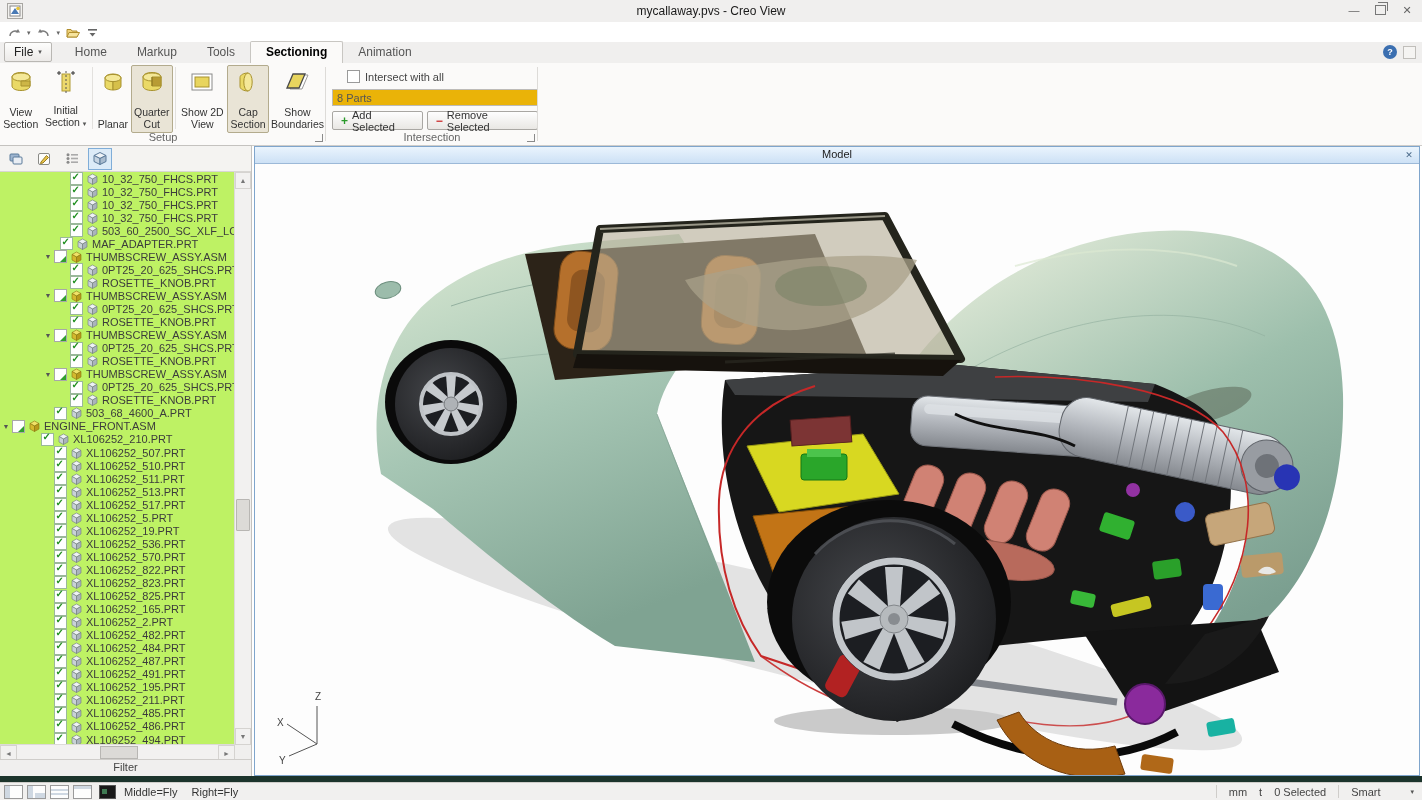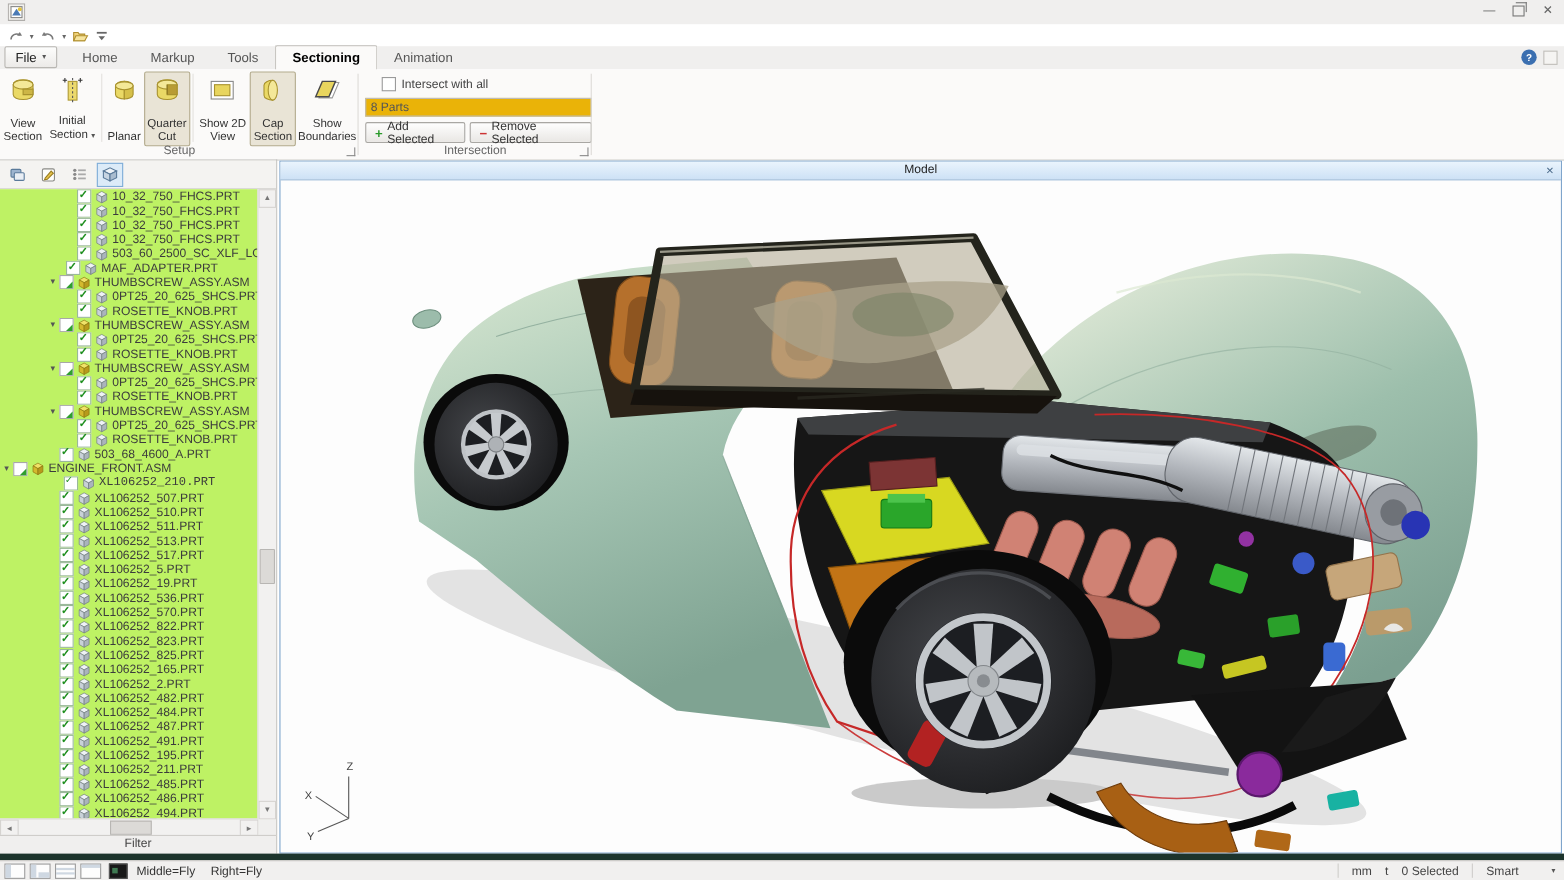--- a/index.html
+++ b/index.html
@@ -107,20 +107,21 @@
 </head>
 <body>
 
 <div class="titlebar">
   <svg class="appicon" viewBox="0 0 16 16">
     <rect x="0.5" y="0.5" width="15" height="15" fill="#f2f1ee" stroke="#a8a6a2"></rect>
     <rect x="3" y="3" width="10" height="10" fill="#fff" stroke="#888"></rect>
     <path d="M4 11 L8 5 L12 11 Z" fill="#4a7ab5"></path>
     <circle cx="11" cy="5.5" r="1.8" fill="#e3c23c"></circle>
   </svg>
+  <div class="apptitle">mycallaway.pvs - Creo View</div>
   <div class="winctl">
     <span class="wbtn">—</span>
     <span class="restore"></span>
     <span class="wbtn">✕</span>
   </div>
 </div>
 
 <div class="qat">
   <span class="qicon">
     <svg width="13" height="11" viewBox="0 0 13 11">
@@ -523,21 +524,21 @@
         <span class="arrow">▼</span>
         <span class="cb"></span>
         <svg class="cubeicon" width="13" height="14" viewBox="0 0 13 14">
           <polygon class="cf" points="2,4.5 6.5,2 11,4.5 6.5,7"></polygon>
           <polygon class="cf2" points="2,4.5 6.5,7 6.5,12.5 2,10"></polygon>
           <polygon class="cf3" points="11,4.5 6.5,7 6.5,12.5 11,10"></polygon>
         </svg>
         <span class="tlabel">ENGINE_FRONT.ASM</span>
       </div>
 
-      <div class="trow t-part" style="padding-left: 46px; font-family: Liberation Mono, monospace;">
+      <div class="trow t-part" style="padding-left: 29px;">
         <span class="arrow"></span>
         <span class="cb"></span>
         <svg class="cubeicon" width="13" height="14" viewBox="0 0 13 14">
           <polygon class="cf" points="2,4.5 6.5,2 11,4.5 6.5,7"></polygon>
           <polygon class="cf2" points="2,4.5 6.5,7 6.5,12.5 2,10"></polygon>
           <polygon class="cf3" points="11,4.5 6.5,7 6.5,12.5 11,10"></polygon>
         </svg>
         <span class="tlabel">XL106252_210.PRT</span>
       </div>
 

